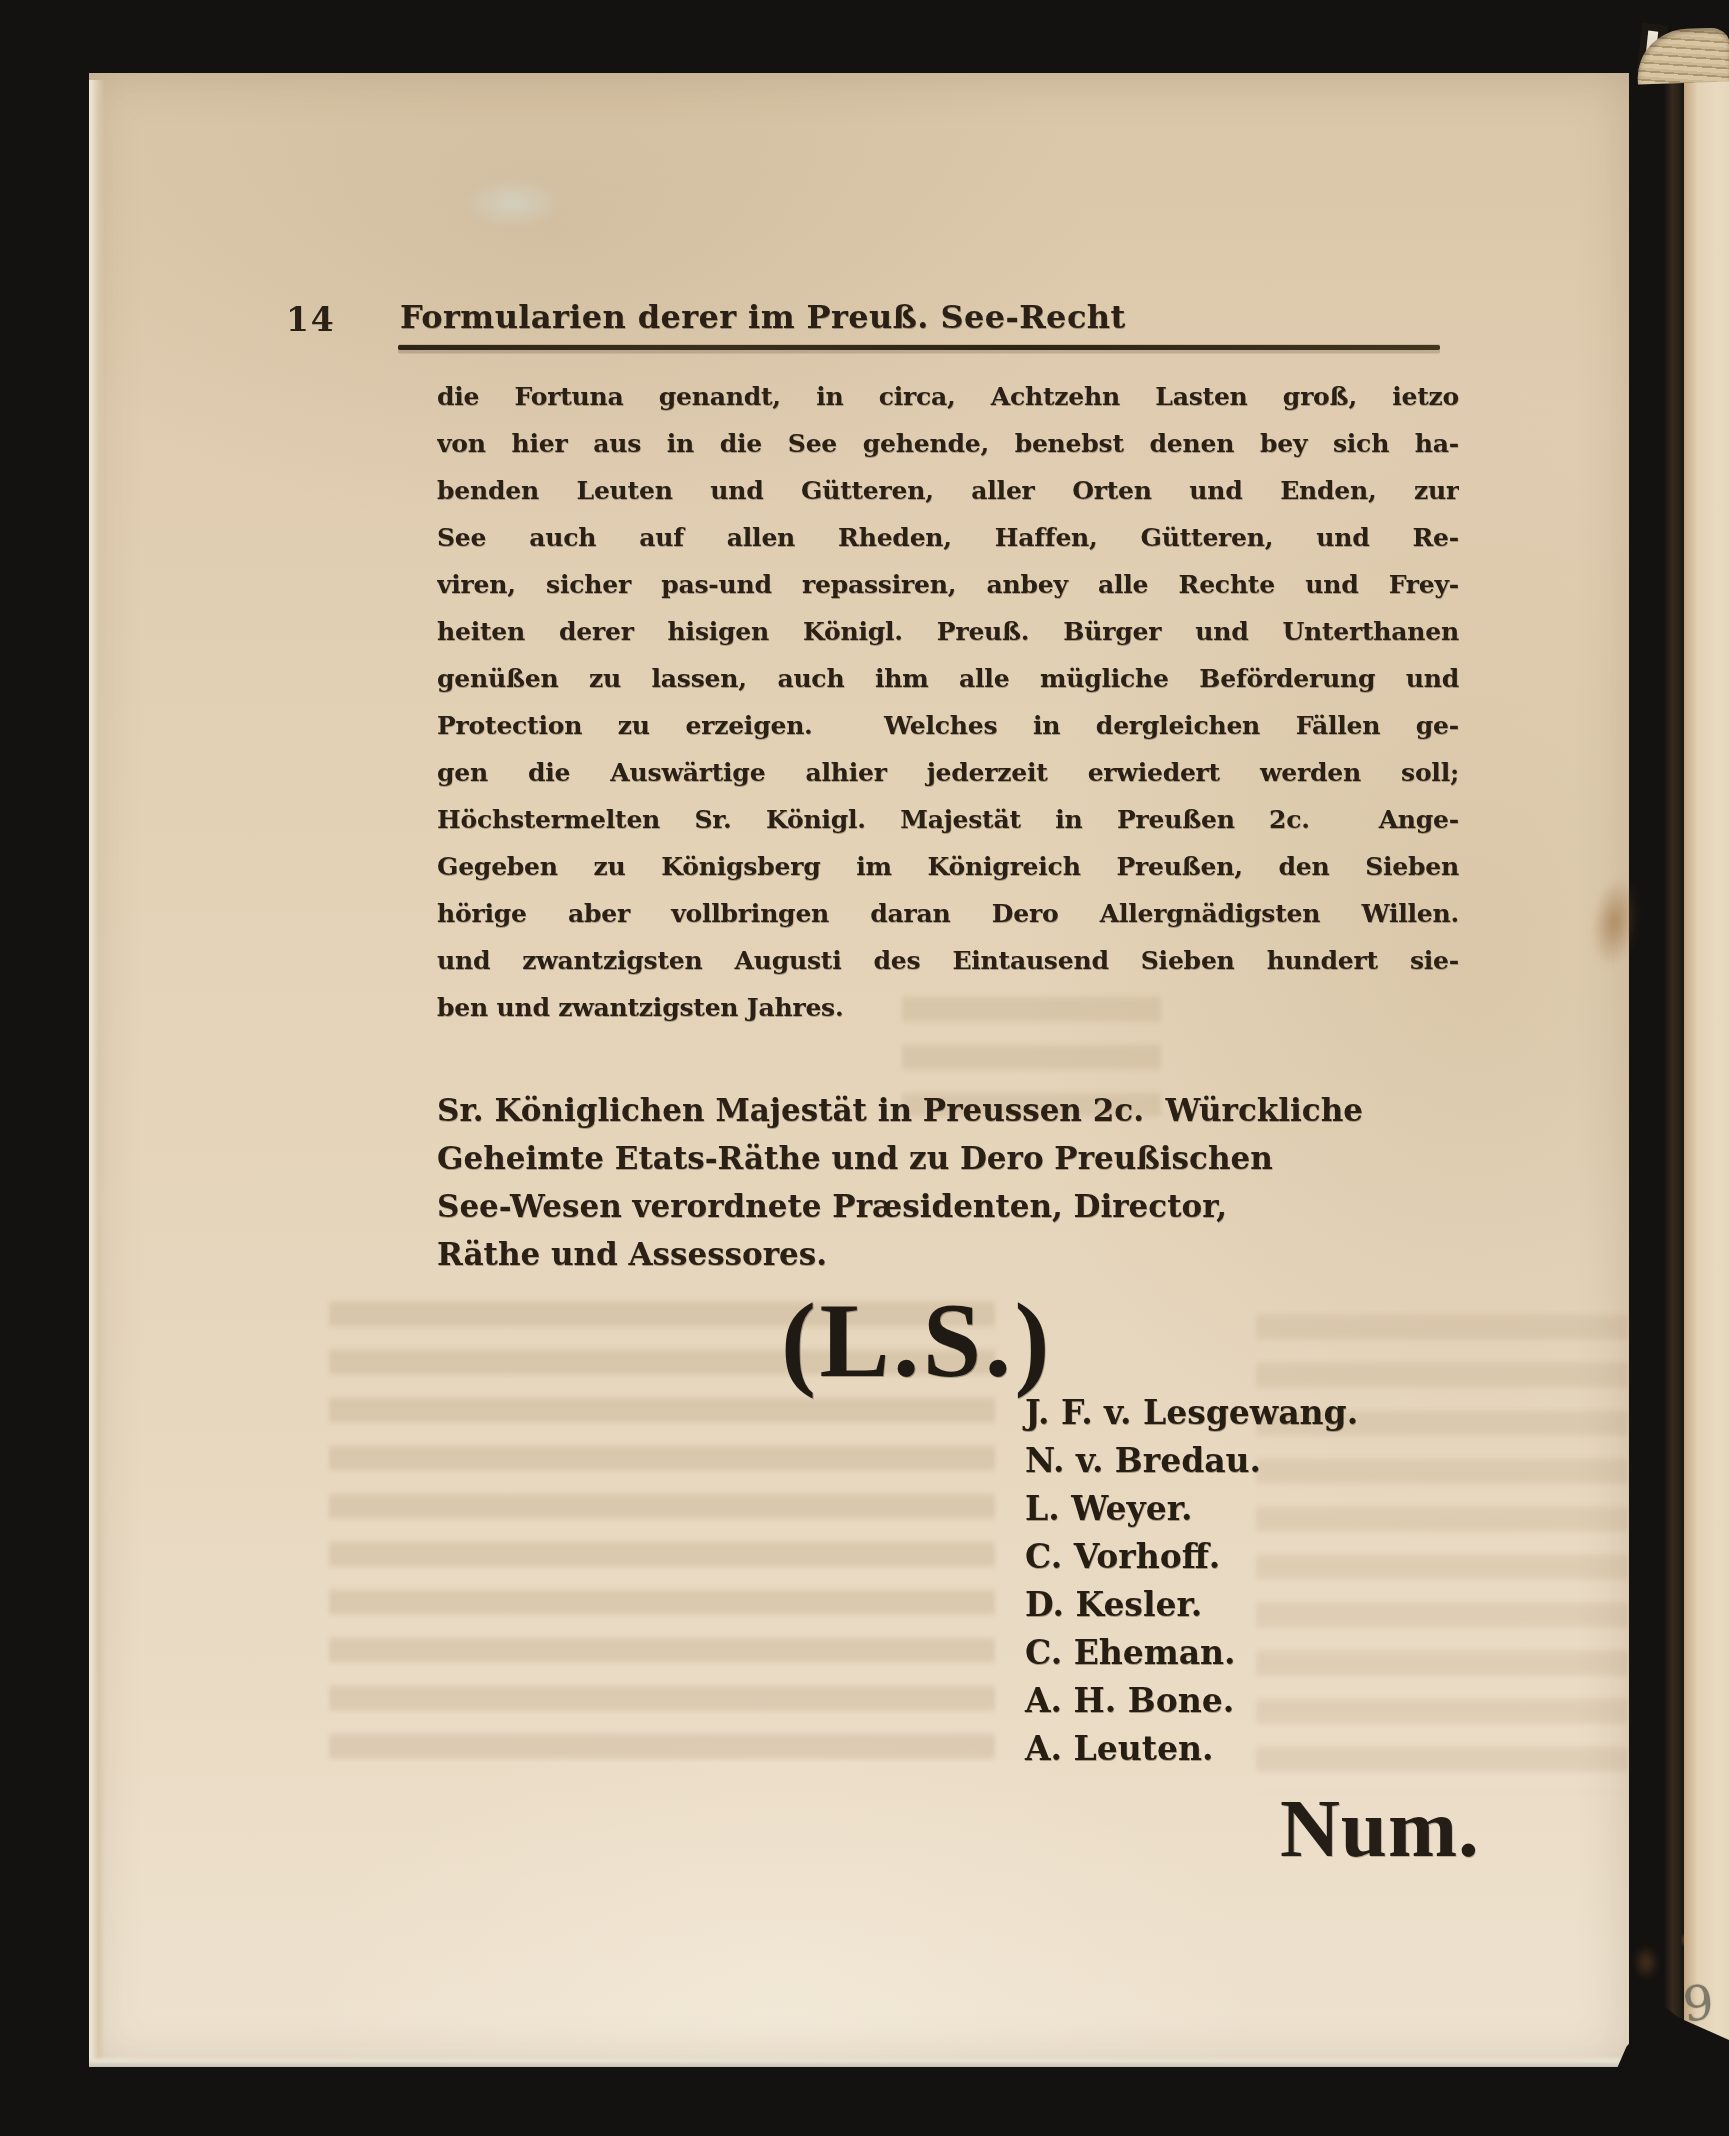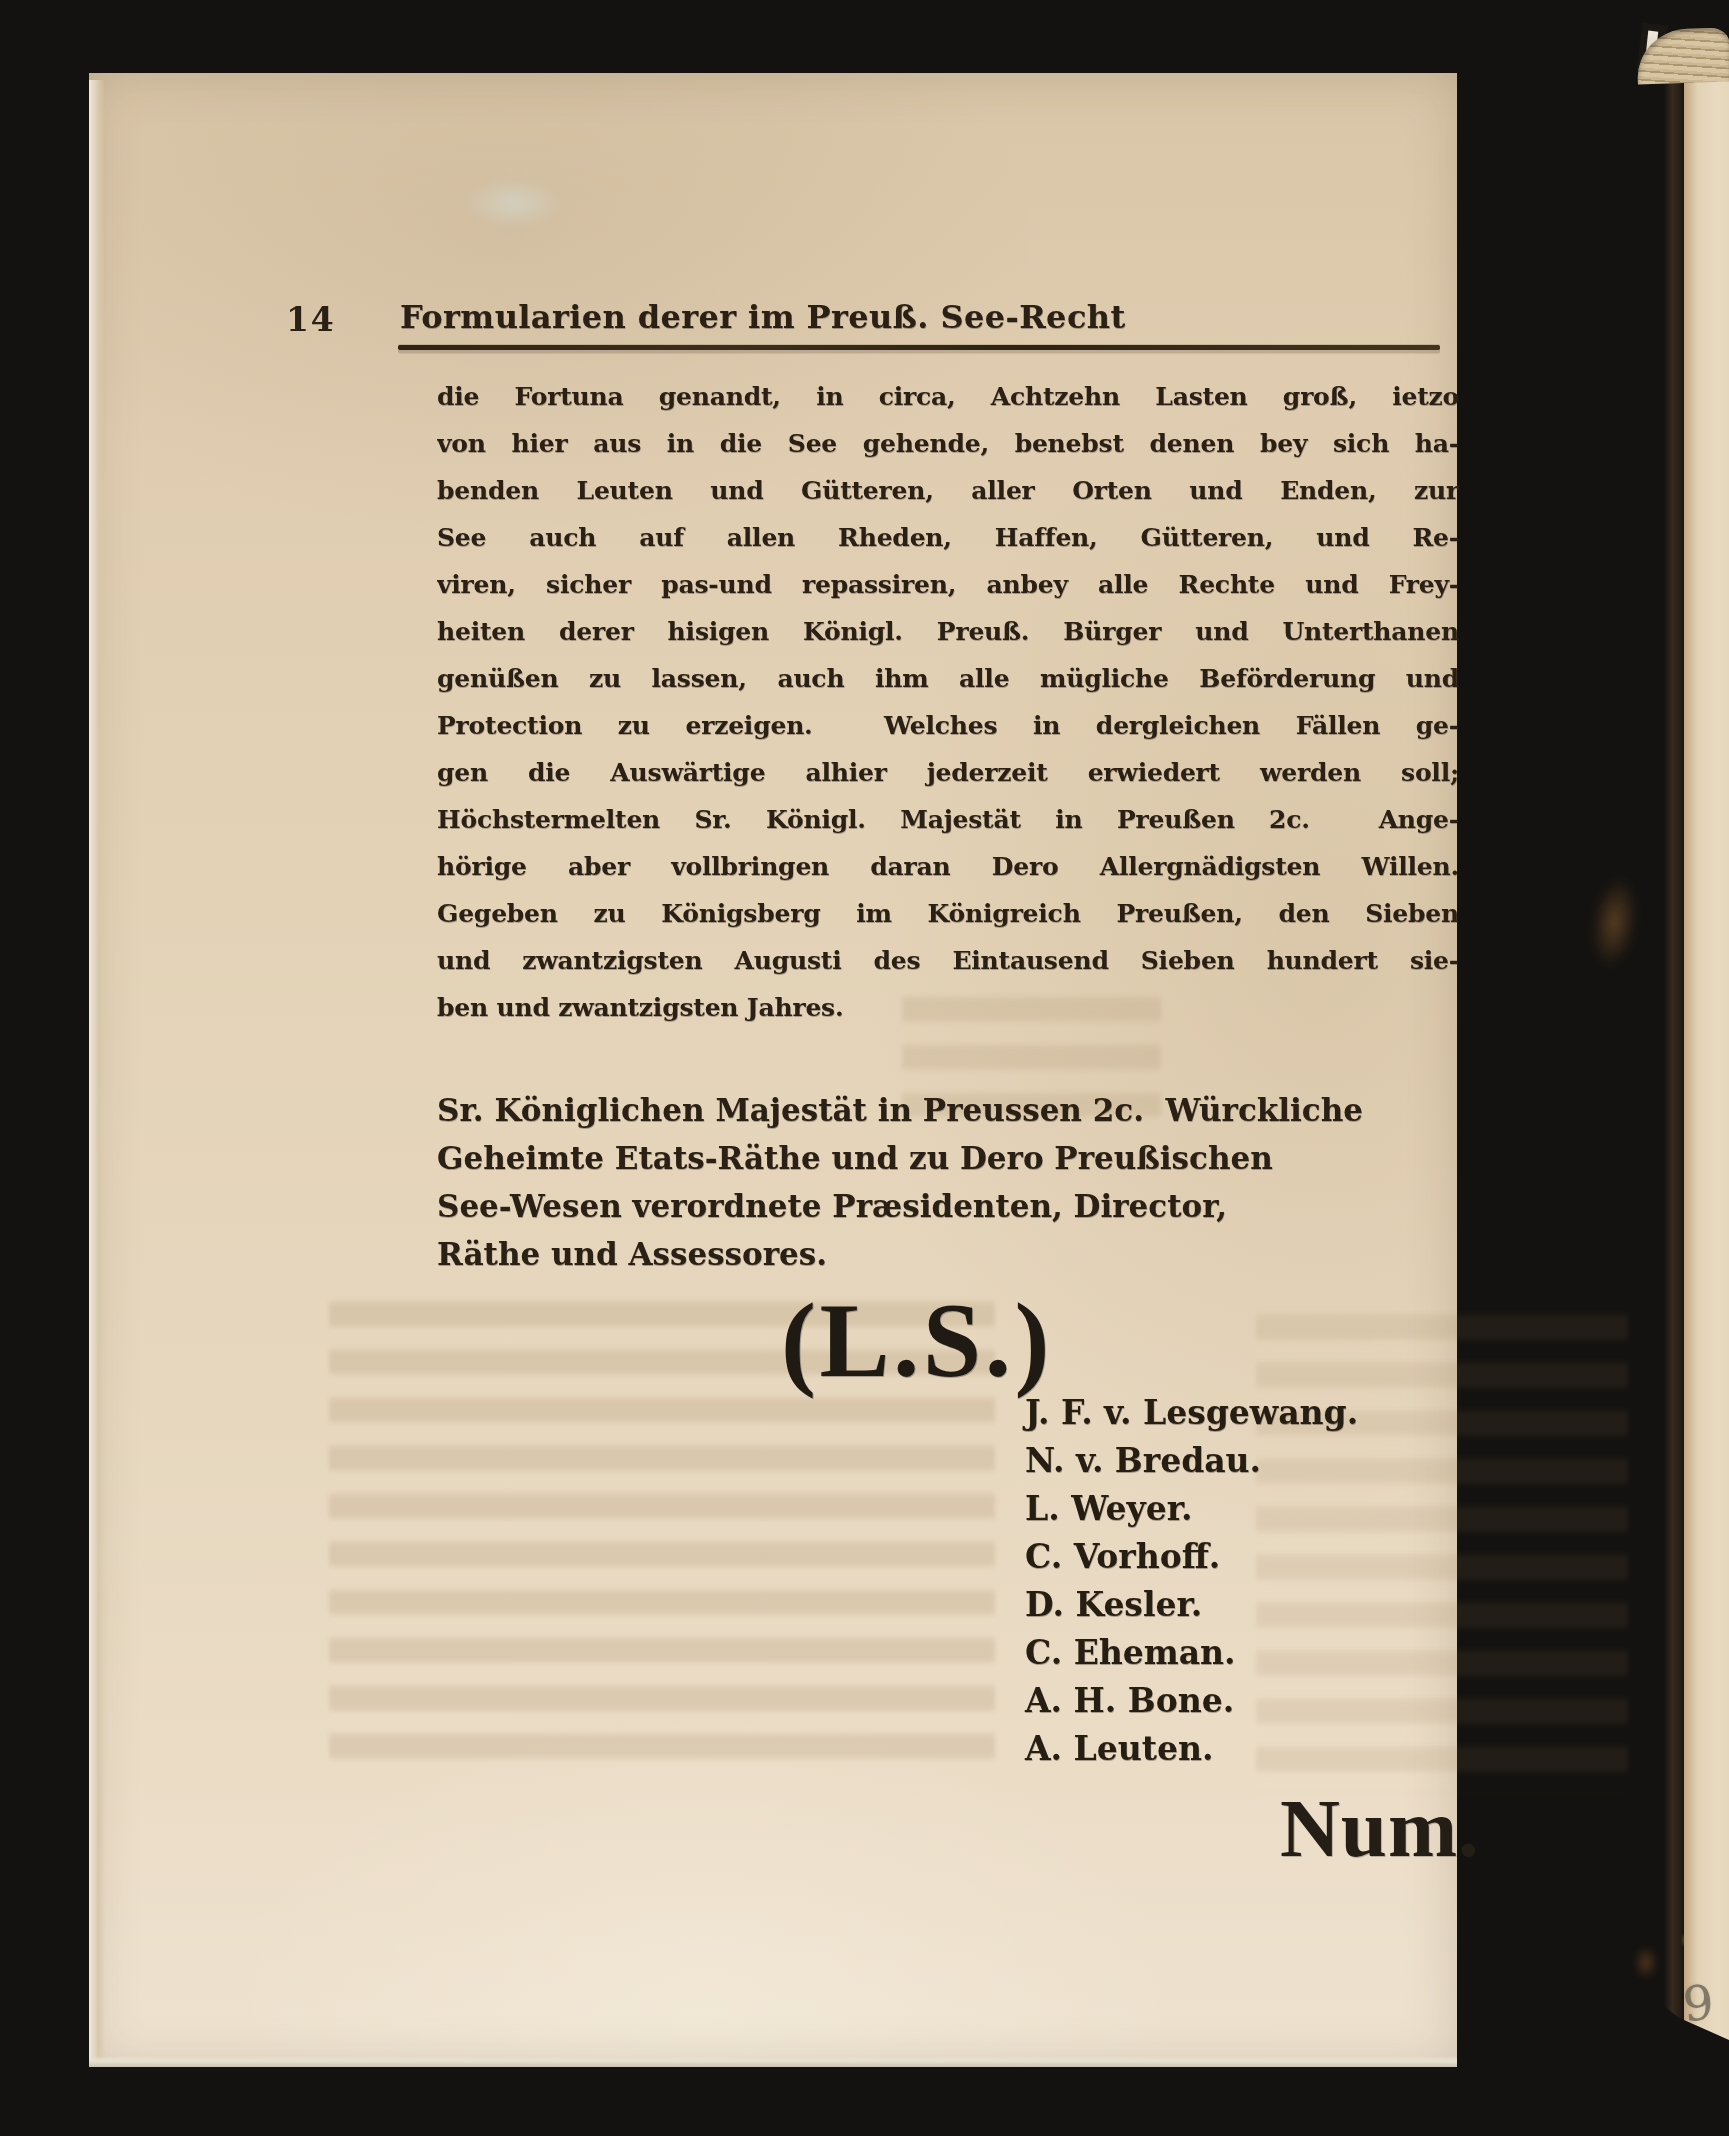--- a/index.html
+++ b/index.html
@@ -7,21 +7,21 @@
     width:1729px;height:2137px;
     background:#141210;
     font-family:"DejaVu Serif", serif;
     overflow:hidden;
     position:relative;
   }
   .stage{position:absolute;inset:0;}
 
   
   .page{
-    position:absolute;left:89px;top:73px;width:1368px;height:1994px;
+    position:absolute;left:89px;top:73px;width:1540px;height:1994px;
     background:
       radial-gradient(ellipse 778px 432px at 30% 8%, rgba(126,96,60,0.10), transparent 70%),
       radial-gradient(ellipse 605px 778px at 90% 45%, rgba(150,115,70,0.12), transparent 75%),
       radial-gradient(ellipse 692px 432px at 45% 97%, rgba(255,250,238,0.25), transparent 70%),
       linear-gradient(180deg,#d9c6a8 0%,#e0cdb1 18%,#e3d2b6 40%,#e6d6bd 62%,#ebdcc6 85%,#eee3d0 100%);
     box-shadow:inset 0 0 52px rgba(80,55,30,0.18);
   }
   
   .page::before{
     content:"";position:absolute;left:0;top:7px;bottom:1.7px;width:15.6px;
@@ -189,22 +189,22 @@
       <div class="bl">die Fortuna genandt, in circa, Achtzehn Lasten groß, ietzo</div>
       <div class="bl">von hier aus in die See gehende, benebst denen bey sich ha-</div>
       <div class="bl">benden Leuten und Gütteren, aller Orten und Enden, zur</div>
       <div class="bl">See auch auf allen Rheden, Haffen, Gütteren, und Re-</div>
       <div class="bl">viren, sicher pas-und repassiren, anbey alle Rechte und Frey-</div>
       <div class="bl">heiten derer hisigen Königl. Preuß. Bürger und Unterthanen</div>
       <div class="bl">genüßen zu lassen, auch ihm alle mügliche Beförderung und</div>
       <div class="bl">Protection zu erzeigen. &nbsp;Welches in dergleichen Fällen ge-</div>
       <div class="bl">gen die Auswärtige alhier jederzeit erwiedert werden soll;</div>
       <div class="bl">Höchstermelten Sr. Königl. Majestät in Preußen 2c. &nbsp;Ange-</div>
+      <div class="bl">Gegeben zu Königsberg im Königreich Preußen, den Sieben</div>
       <div class="bl">hörige aber vollbringen daran Dero Allergnädigsten Willen.</div>
-      <div class="bl">Gegeben zu Königsberg im Königreich Preußen, den Sieben</div>
       <div class="bl">und zwantzigsten Augusti des Eintausend Sieben hundert sie-</div>
       <div class="bl last">ben und zwantzigsten Jahres.</div>
     </div>
 
     <div class="subscription">
       <div class="sub-line">Sr. Königlichen Majestät in Preussen 2c. &nbsp;Würckliche</div>
       <div class="sub-line">Geheimte Etats-Räthe und zu Dero Preußischen</div>
       <div class="sub-line">See-Wesen verordnete Præsidenten, Director,</div>
       <div class="sub-line">Räthe und Assessores.</div>
     </div>

